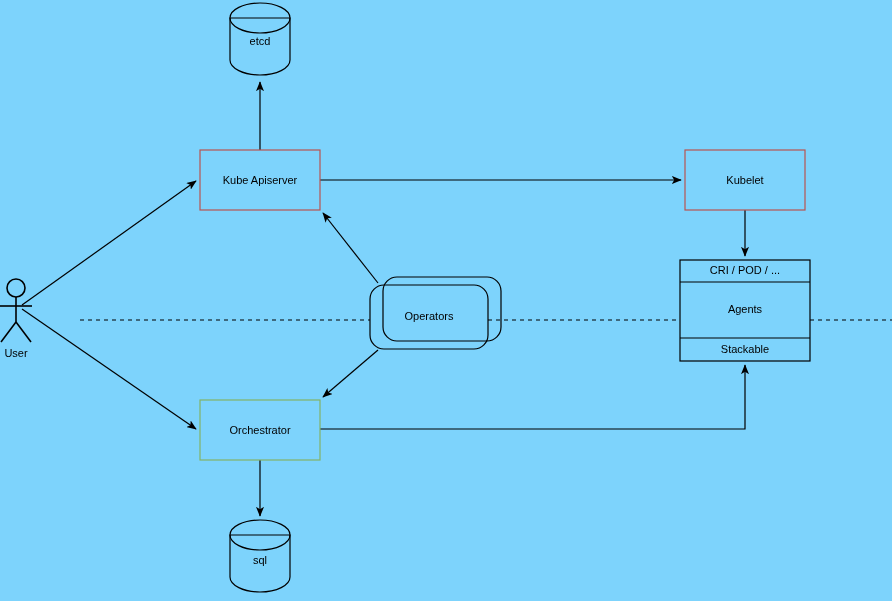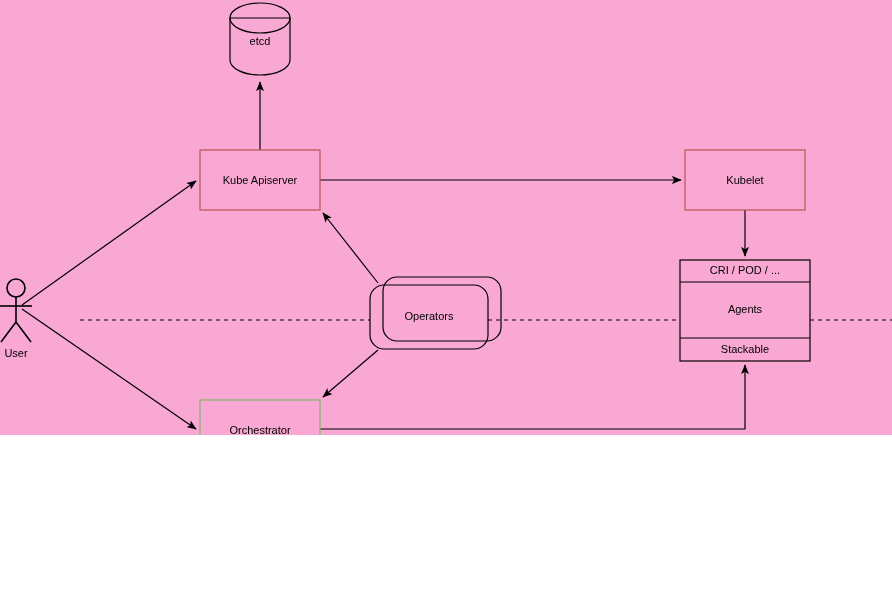--- a/index.html
+++ b/index.html
@@ -7,22 +7,22 @@
     margin: 0;
     padding: 0;
     background: #ffffff;
   }
   body {
     font-family: "Liberation Sans", sans-serif;
   }
   #canvas {
     position: relative;
     width: 892px;
-    height: 435px;
-    background: #f9a8d4;
+    height: 601px;
+    background: #7dd3fc;
     overflow: hidden;
   }
   #diagram-svg {
     position: absolute;
     top: 0;
     left: 0;
     width: 892px;
     height: 601px;
   }
   .node-label {

